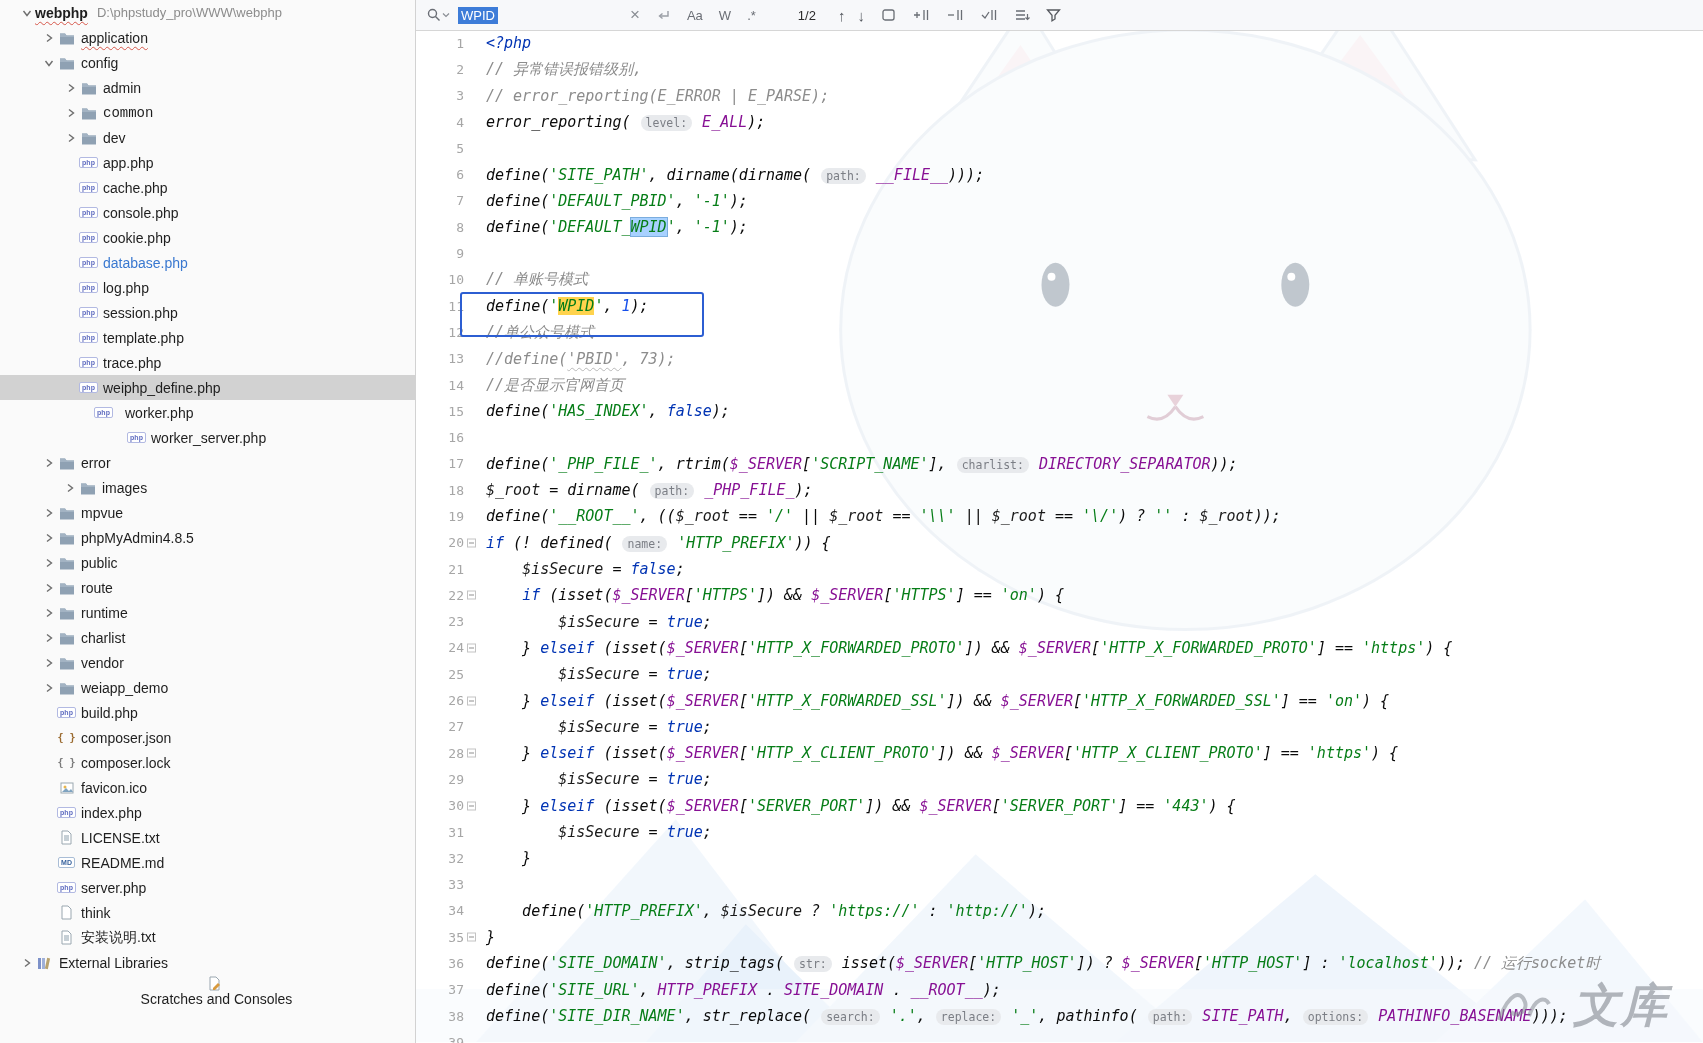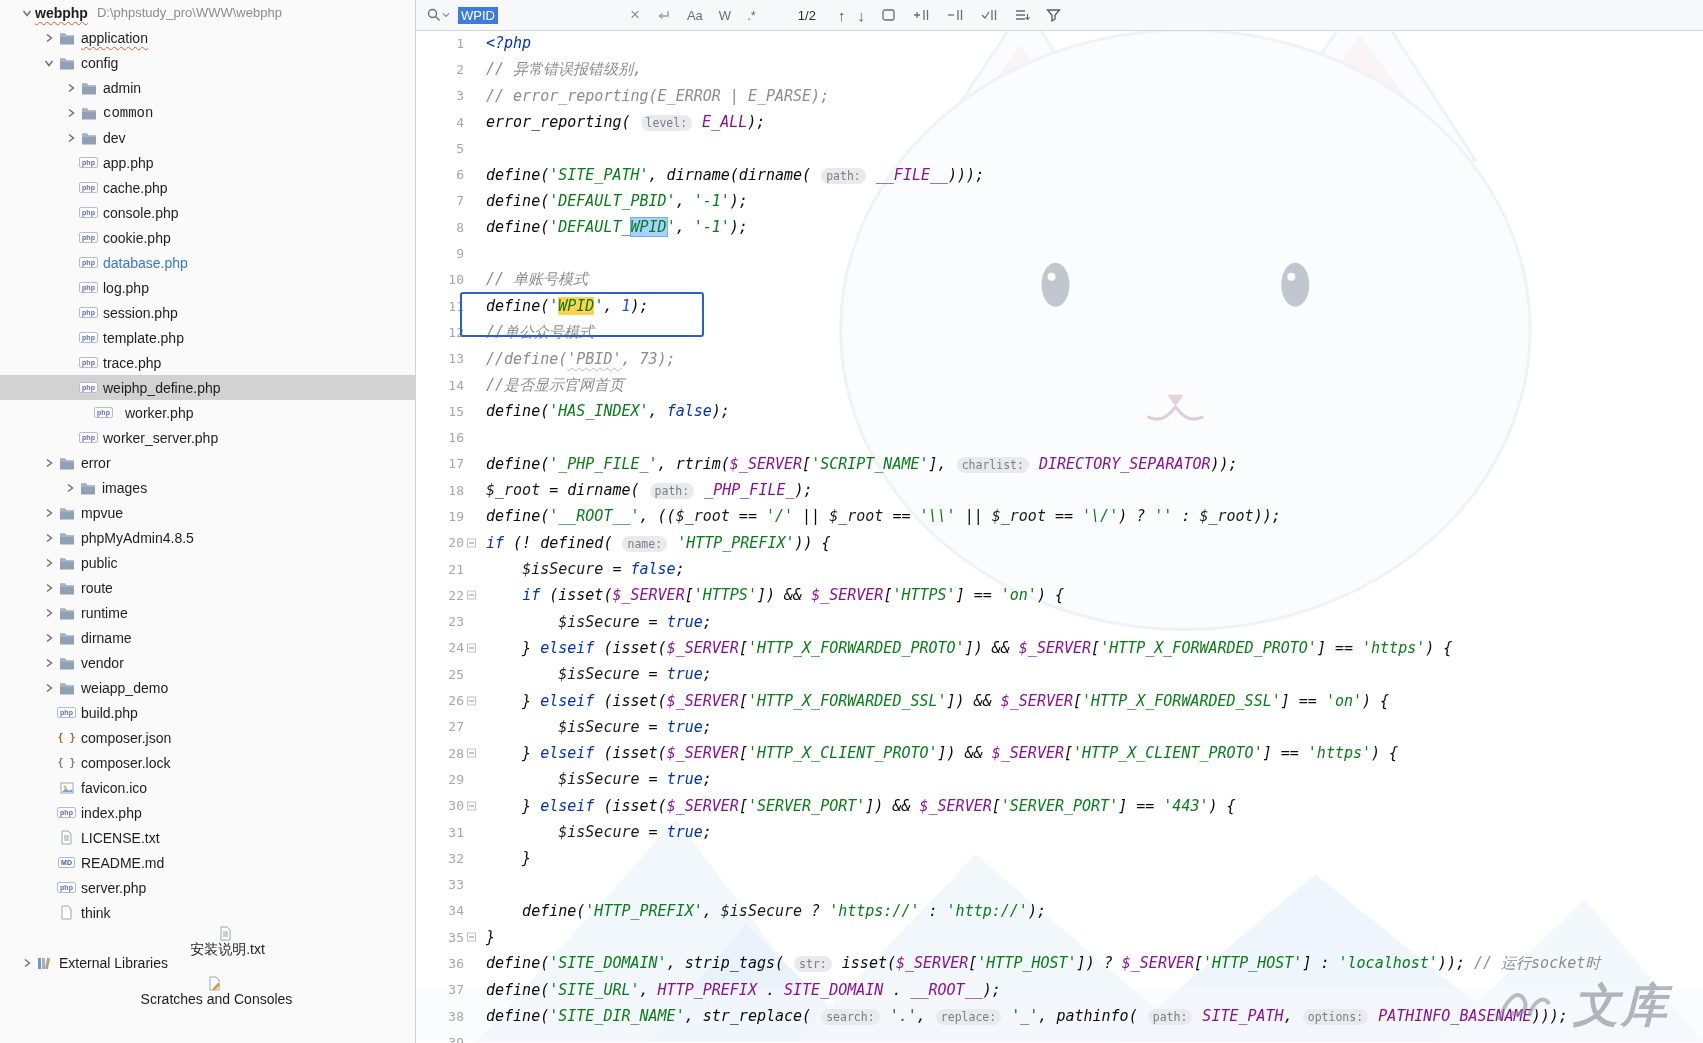--- a/index.html
+++ b/index.html
@@ -215,21 +215,21 @@
           </span>
           <span>weiphp_define.php</span>
         </div>
         <div class="tree-row" style="padding-left: 70px; gap: 7px;">
           <span class="chev"></span>
           <span class="ficon">
             <span class="badge-php">php</span>
           </span>
           <span>worker.php</span>
         </div>
-        <div class="tree-row" style="padding-left: 62px;">
+        <div class="tree-row" style="padding-left: 78px; margin-left: 32px;">
           <span class="chev"></span>
           <span class="ficon">
             <span class="badge-php">php</span>
           </span>
           <span>worker_server.php</span>
         </div>
         <div class="tree-row" style="padding-left: 40px;">
           <span class="chev">
             <svg width="12" height="12" viewBox="0 0 12 12">
               <path d="M4 2.5l4.5 3.5L4 9.5" fill="none" stroke="#6e6e6e" stroke-width="1.4"></path>
@@ -332,21 +332,21 @@
             <svg width="12" height="12" viewBox="0 0 12 12">
               <path d="M4 2.5l4.5 3.5L4 9.5" fill="none" stroke="#6e6e6e" stroke-width="1.4"></path>
             </svg>
           </span>
           <span class="ficon">
             <svg width="16" height="14" viewBox="0 0 16 14">
               <path d="M1 2.5h5l1.5 2H15v9H1z" fill="#8fa1b3"></path>
               <path d="M1 2.5h5l1.5 2H15v1.6H1z" fill="#a3b3c3"></path>
             </svg>
           </span>
-          <span>dirname</span>
+          <span>charlist</span>
         </div>
         <div class="tree-row" style="padding-left: 40px;">
           <span class="chev">
             <svg width="12" height="12" viewBox="0 0 12 12">
               <path d="M4 2.5l4.5 3.5L4 9.5" fill="none" stroke="#6e6e6e" stroke-width="1.4"></path>
             </svg>
           </span>
           <span class="ficon">
             <svg width="16" height="14" viewBox="0 0 16 14">
               <path d="M1 2.5h5l1.5 2H15v9H1z" fill="#8fa1b3"></path>
@@ -434,21 +434,21 @@
         </div>
         <div class="tree-row" style="padding-left: 40px;">
           <span class="chev"></span>
           <span class="ficon">
             <svg width="13" height="15" viewBox="0 0 13 15">
               <path d="M2 1h6l3 3v10H2z" fill="#fff" stroke="#9aa7b0"></path>
             </svg>
           </span>
           <span>think</span>
         </div>
-        <div class="tree-row" style="padding-left: 40px; flex-direction: column;">
+        <div class="tree-row" style="padding-left: 40px;">
           <span class="chev"></span>
           <span class="ficon">
             <svg width="13" height="15" viewBox="0 0 13 15">
               <path d="M2 1h6l3 3v10H2z" fill="#fff" stroke="#9aa7b0"></path>
               <path d="M4 6h5M4 8h5M4 10h5" stroke="#8ea0ac" stroke-width="1"></path>
             </svg>
           </span>
           <span>安装说明.txt</span>
         </div>
         <div class="tree-row" style="padding-left: 18px;">

